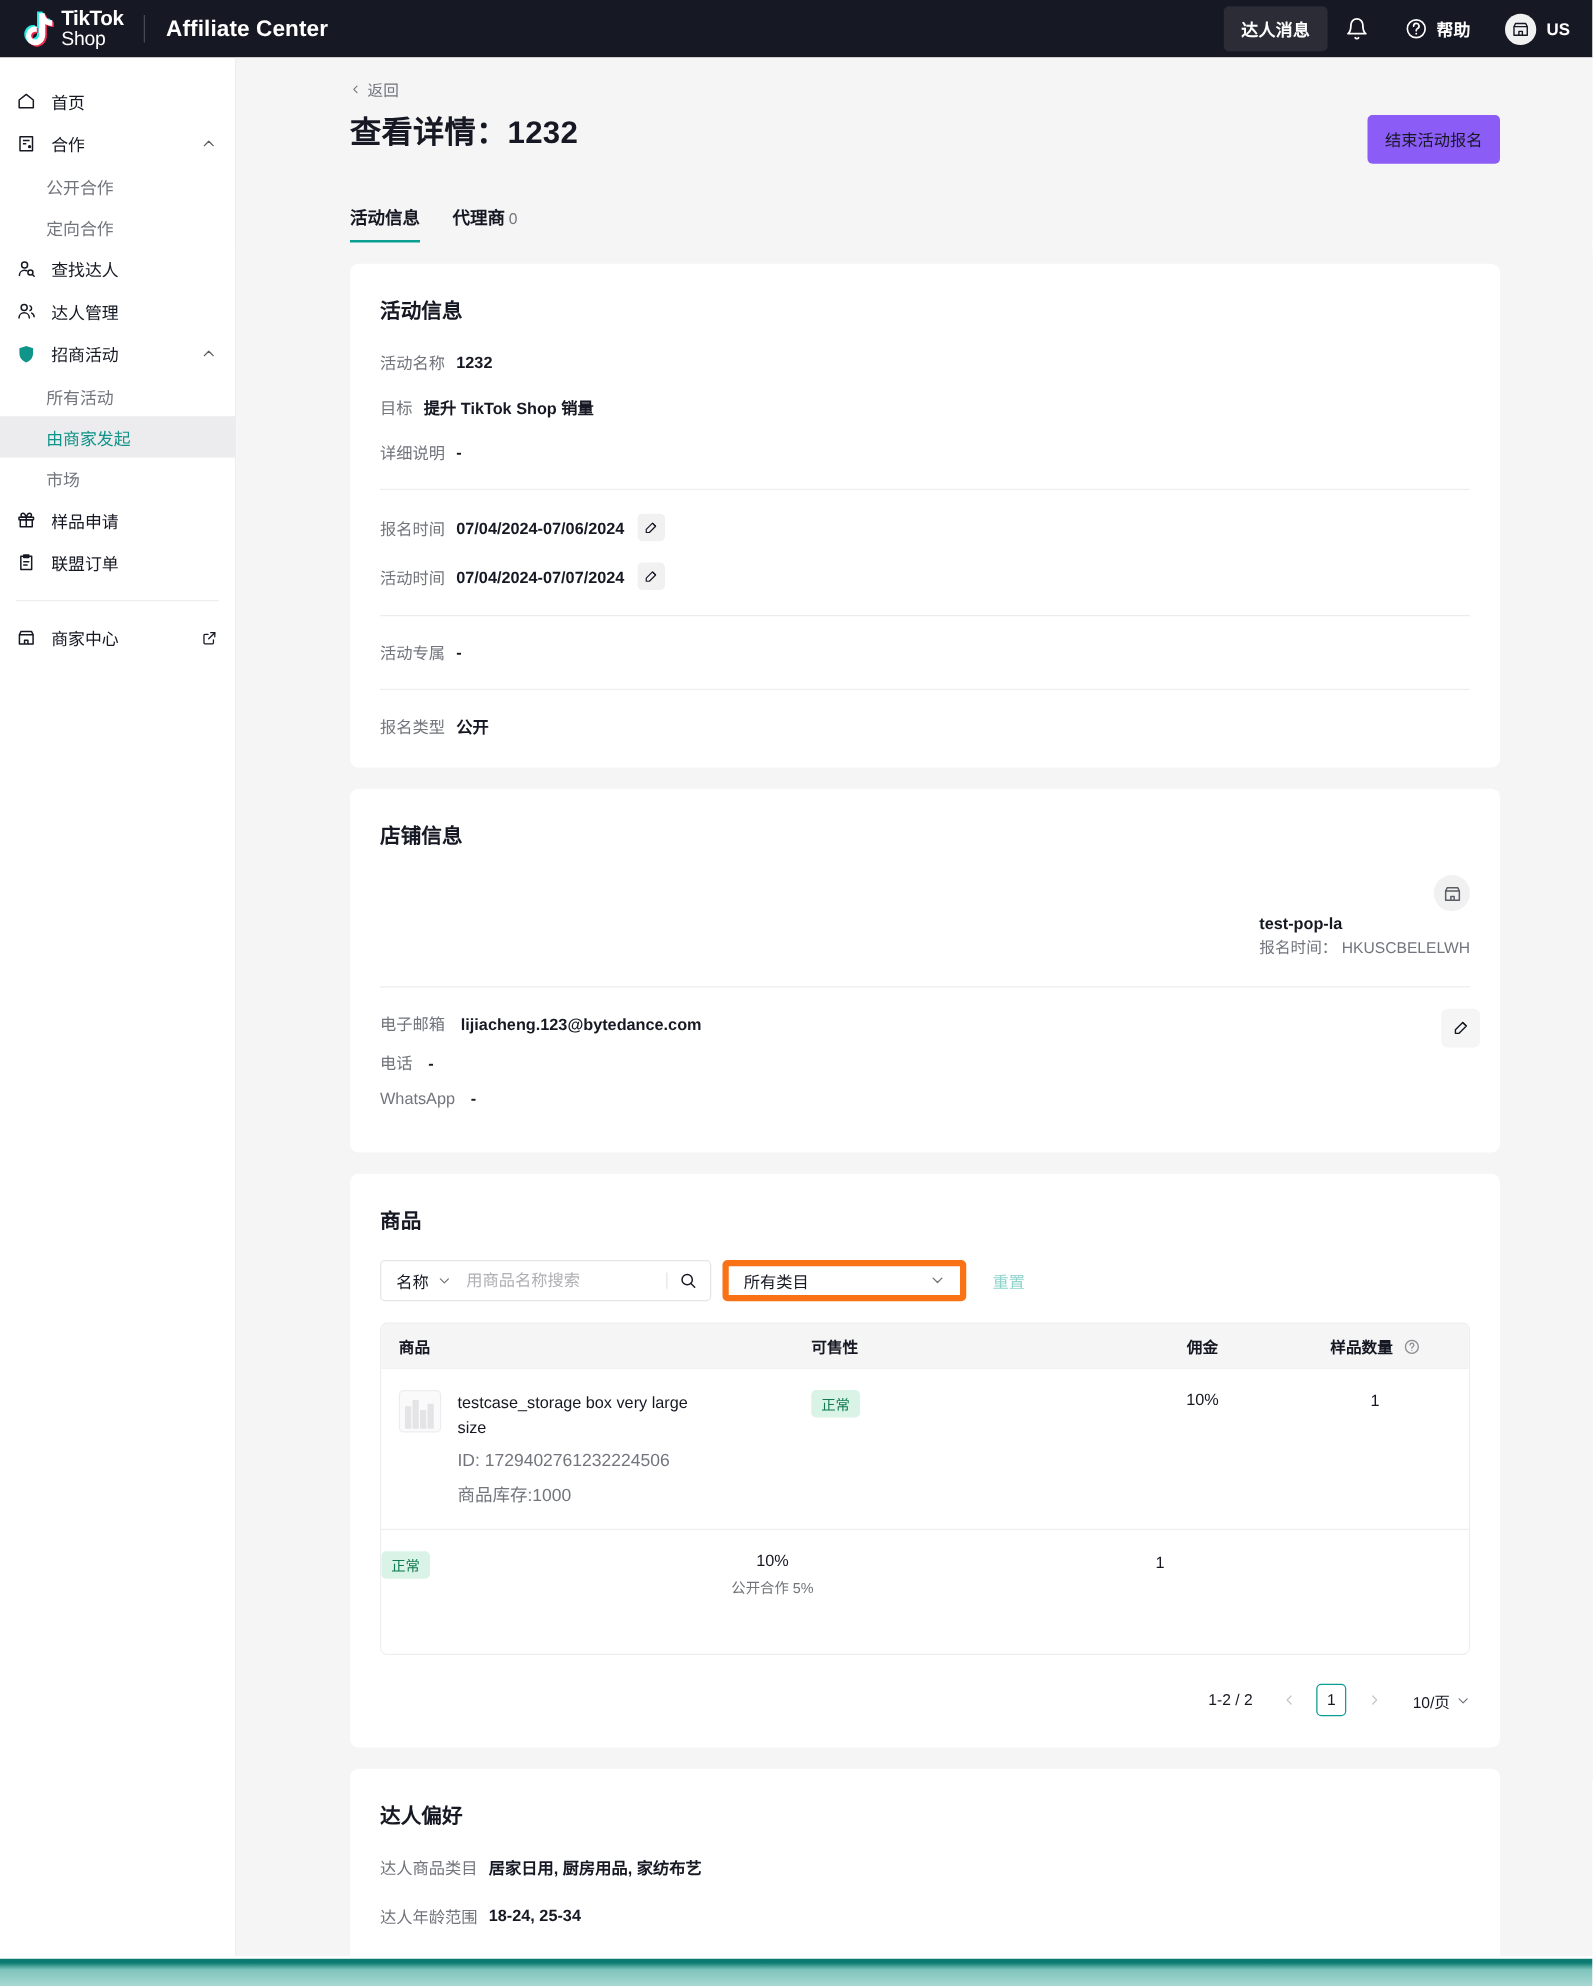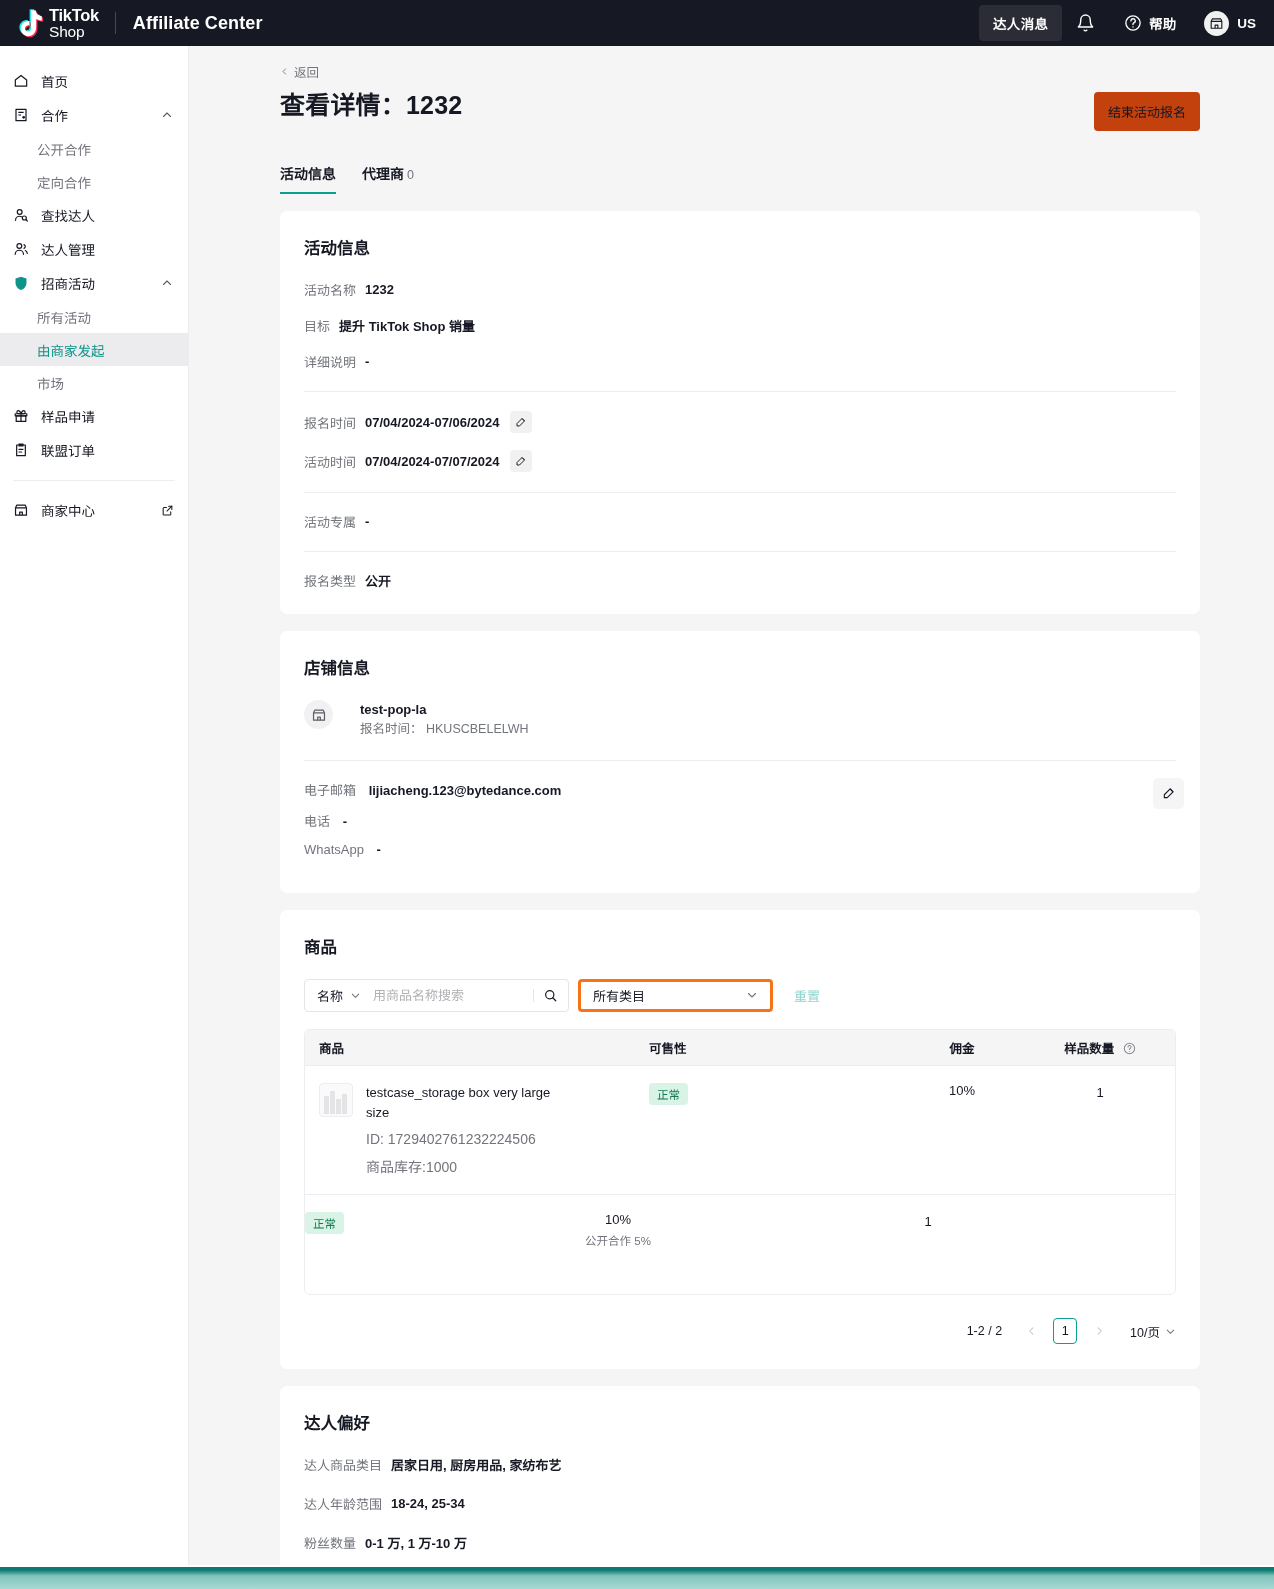--- a/index.html
+++ b/index.html
@@ -73,21 +73,21 @@
     background:#f5f5f5; overflow:hidden;
   }
   .page-head { padding: 16px 74px 0 91px; background:#f5f5f5; }
   .back-link {
     display:inline-flex; align-items:center; gap:5px; color:#73757c;
     font-size:12.5px; cursor:pointer; margin-bottom:4px;
   }
   .title-row { display:flex; align-items:flex-start; justify-content:space-between; }
   .page-title { font-size:25px; font-weight:bold; color:#161823; letter-spacing:.2px; }
   .end-btn {
-    background:#c2410c; color:#161823; border:none; border-radius:4px;
+    background:#8b5cf6; color:#161823; border:none; border-radius:4px;
     font-size:13px; padding:10px 14px; cursor:pointer; font-weight:400;
     margin-top:7px;
   }
   .tabs { display:flex; gap:26px; margin-top:32px; }
   .tab {
     font-size:14px; font-weight:bold; color:#161823; padding-bottom:9px;
     cursor:pointer; border-bottom:2px solid transparent; position:relative;
   }
   .tab.active { border-bottom-color:#0b9e92; }
   .tab .cnt { font-weight:400; color:#73757c; font-size:12.5px; margin-left:3px; }
@@ -103,21 +103,21 @@
   .field .k { color:#73757c; margin-right:9px; white-space:nowrap; }
   .field .v { color:#161823; font-weight:bold; }
   .hr { height:1px; background:#ebedf0; margin:20px 0 19px 0; }
   .edit-sq {
     width:22px; height:22px; border-radius:4px; background:#f1f1f2;
     display:inline-flex; align-items:center; justify-content:center;
     margin-left:11px; cursor:pointer; vertical-align:middle;
   }
 
   
-  .shop-row { display:flex; align-items:flex-start; gap:27px; }
+  .shop-row { display:flex; align-items:flex-end; gap:0;flex-direction:column; }
   .shop-avatar {
     width:29px; height:29px; border-radius:50%; background:#f1f1f2;
     display:flex; align-items:center; justify-content:center; flex:0 0 29px;
   }
   .shop-name { font-size:13px; font-weight:bold; color:#161823; line-height:1.55; }
   .shop-code { font-size:12.5px; color:#73757c; line-height:1.55; }
   .contact-block { position:relative; }
   .contact-line { font-size:13px; margin-bottom:12px; }
   .contact-line:last-child { margin-bottom:0; }
   .contact-line .k { color:#73757c; margin-right:9px; }
@@ -136,21 +136,21 @@
   .search-sel { display:flex; align-items:center; gap:7px; font-size:13px; color:#161823; cursor:pointer; }
   .search-input {
     flex:1; border:none; outline:none; font-size:13px; color:#161823;
     font-family:"Liberation Sans", sans-serif; background:transparent; margin-left:12px;
     min-width:0;
   }
   .search-input::placeholder { color:#b0b0b4; }
   .sep-v { width:1px; height:13px; background:#e3e5e8; margin-right:9px; }
   .cat-sel {
     display:flex; align-items:center; justify-content:space-between;
-    height:33px; width:195px; border:3px solid #f97316; border-radius:4px;
+    height:33px; width:195px; border:5px solid #f97316; border-radius:4px;
     background:#fff; padding:0 12px; font-size:13px; color:#161823; cursor:pointer;
   }
   .reset-link { color:#8fd4cc; font-size:13px; cursor:pointer; margin-left:12px; }
 
   
   .tbl { border:1px solid #ebedf0; border-radius:6px; overflow:hidden; }
   .tbl-head {
     display:flex; background:#f5f5f5; height:35px; align-items:center;
     font-size:12.5px; color:#161823; font-weight:bold;
   }

